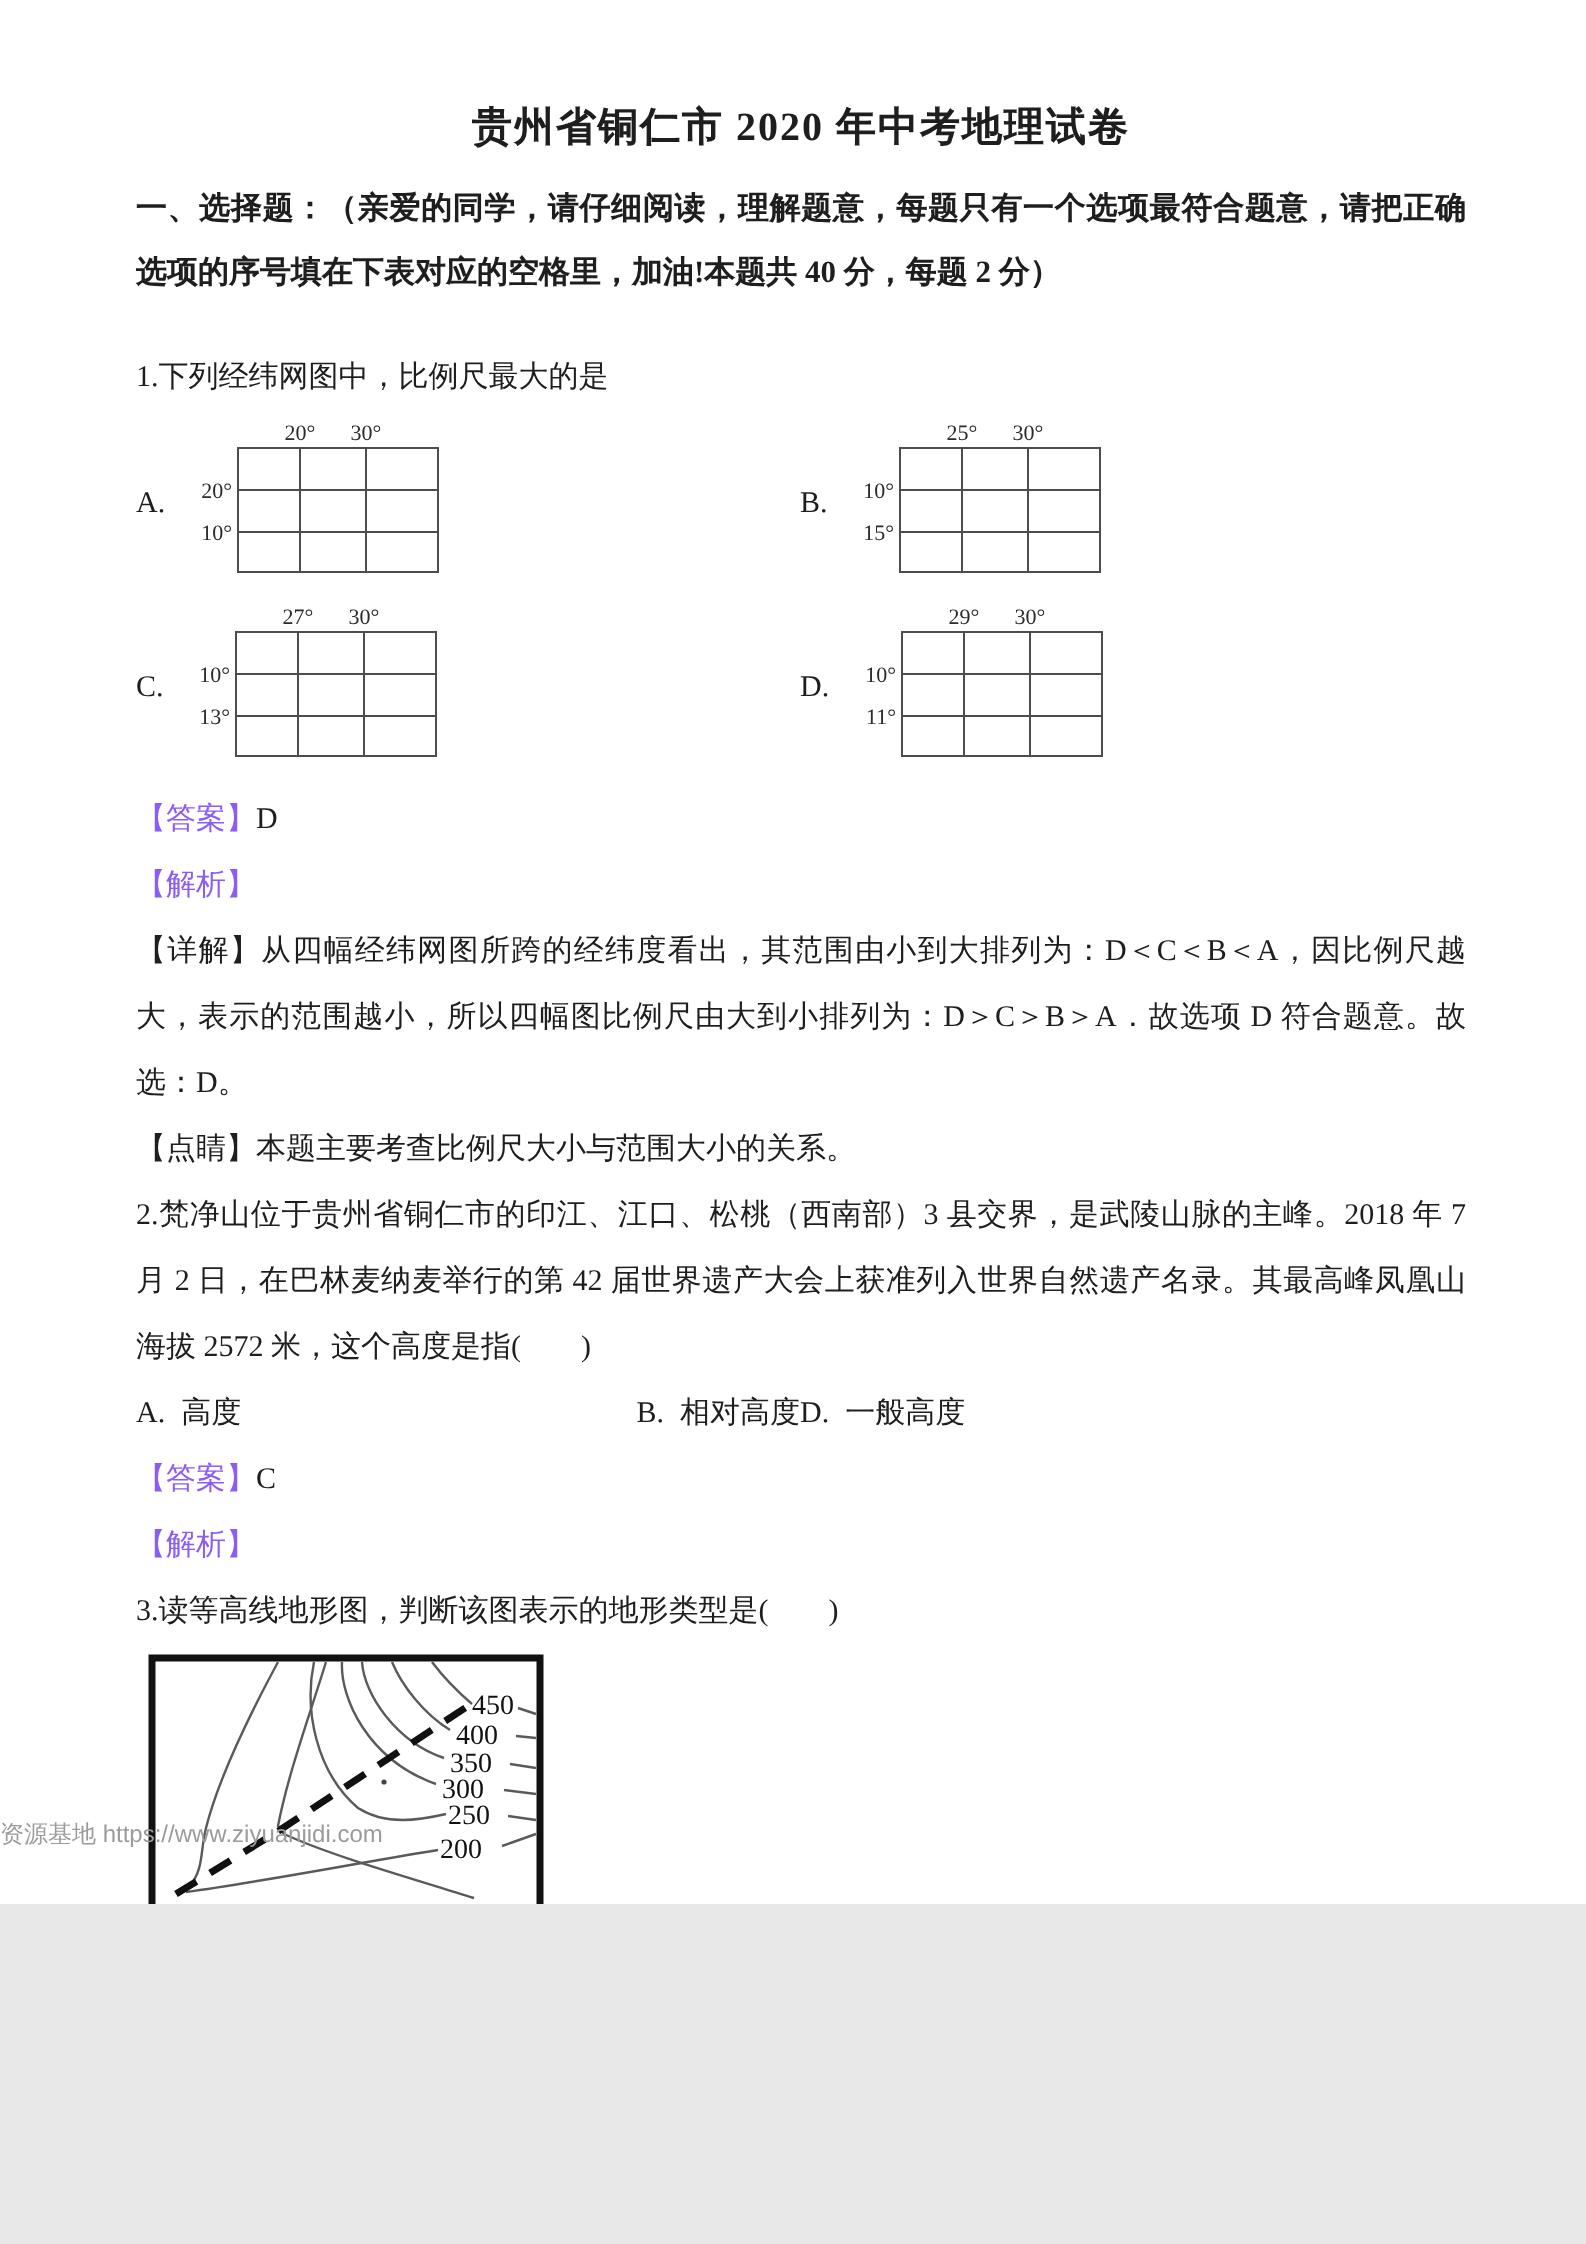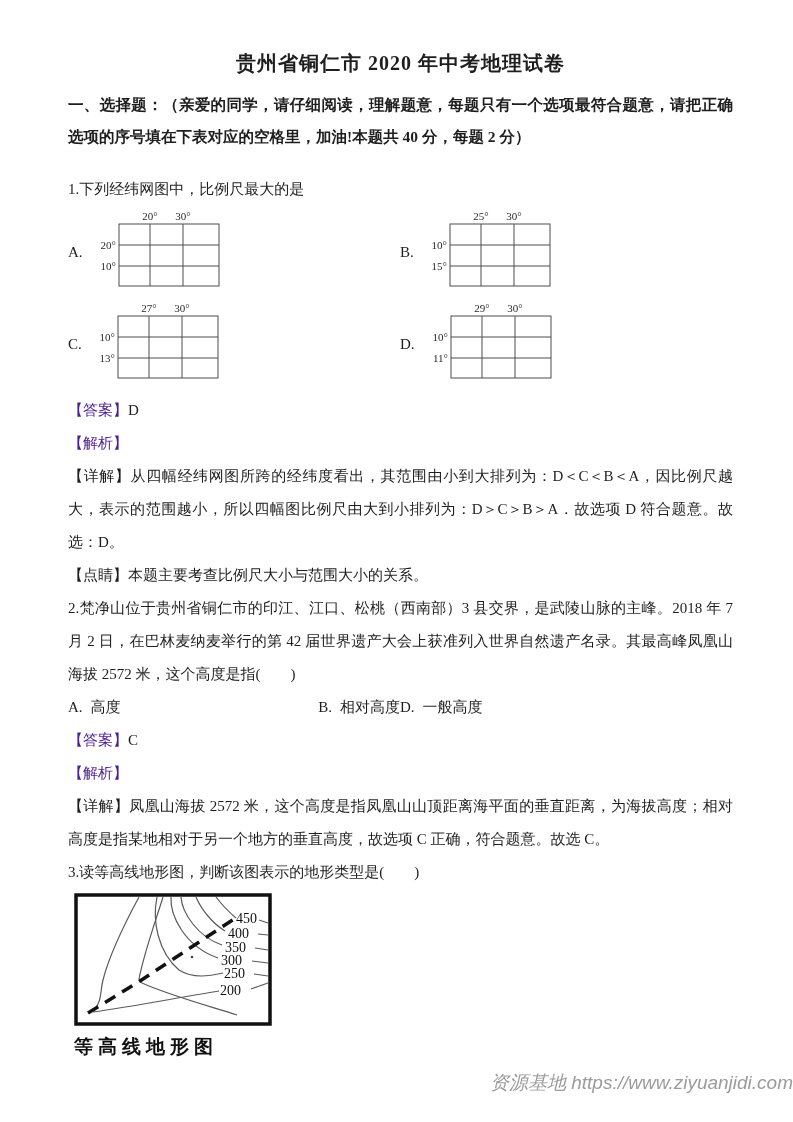--- a/index.html
+++ b/index.html
@@ -1,19 +1,19 @@
 <!DOCTYPE html>
 <html><head>
 <meta charset="utf-8">
 <style>
   * { margin:0; padding:0; box-sizing:border-box; }
   html,body { background:#e8e8e8; }
   .page {
     position:relative;
-    width:793px; height:1122px;
+    width:793px; height:952px;
     margin:0 auto;
     background:#ffffff;
     font-family:"Liberation Serif","DejaVu Serif",serif;
     color:#1e1e1e;
     padding:50px 60px 0 68px;
     overflow:hidden;
   }
   .title {
     font-size:20px; font-weight:bold; text-align:center;
     letter-spacing:1px; margin-bottom:12px;
@@ -28,43 +28,42 @@
   
   .grid-figures { margin:4px 0 8px 0; }
   .grid-row { display:flex; margin-bottom:12px; }
   .grid-cell { display:flex; align-items:center; width:332px; }
   .grid-cell .opt-letter { font-size:15px; margin-right:12px; margin-top:6px; }
   .latgrid text { font-size:11px; fill:#2b2b2b; font-family:"Liberation Serif","DejaVu Serif",serif; }
   .latgrid line, .latgrid rect { stroke:#4d4d4d; stroke-width:1; fill:none; }
 
   
   .ans-line { font-size:15px; line-height:2.2; }
-  .blue { color:#4c1d95; }
+  .blue { color:#8b5cf6; }
   .para { font-size:15px; line-height:2.2; text-align:justify; }
 
   
   .options-row { display:flex; font-size:15px; line-height:2.2; }
   .options-row .opt:nth-child(1){ width:166px; }
   .options-row .opt:nth-child(2){ width:166px;text-align:right; }
   .options-row .opt:nth-child(3){ width:161px; }
   .opt .k { margin-right:8px; }
 
   
   .contour-wrap { display:inline-block; margin:4px 0 0 6px; text-align:left; }
   .contour-svg text { font-size:14px; fill:#111; font-family:"Liberation Serif","DejaVu Serif",serif; }
   .contour-caption {
     font-size:19px; font-weight:bold; letter-spacing:5px;
     margin-top:4px; color:#111;
   }
 
   .footer {
     position:absolute; left:0; right:0; bottom:26px;
-    text-align:right; font-size:19px; color:#9b9b9b;
+    text-align:left; font-size:12px; color:#9b9b9b;
     font-family:"Liberation Sans","DejaVu Sans",sans-serif;
-    font-style:italic;
   }
 </style>
 </head>
 <body>
 
 <div class="page">
 
   <h1 class="title">贵州省铜仁市 2020 年中考地理试卷</h1>
 
   <p class="section-header">一、选择题：（亲爱的同学，请仔细阅读，理解题意，每题只有一个选项最符合题意，请把正确选项的序号填在下表对应的空格里，加油!本题共 40 分，每题 2 分）</p>
@@ -148,21 +147,20 @@
   <p class="q-text">2.梵净山位于贵州省铜仁市的印江、江口、松桃（西南部）3 县交界，是武陵山脉的主峰。2018 年 7 月 2 日，在巴林麦纳麦举行的第 42 届世界遗产大会上获准列入世界自然遗产名录。其最高峰凤凰山海拔 2572 米，这个高度是指(　　)</p>
 
   <div class="options-row">
     <span class="opt"><span class="k">A.</span><span>高度</span></span>
     <span class="opt"><span class="k">B.</span><span>相对高度</span></span>
     <span class="opt"><span class="k">D.</span><span>一般高度</span></span>
   </div>
 
   <p class="ans-line"><span class="blue">【答案】</span><span>C</span></p>
   <p class="ans-line"><span class="blue">【解析】</span></p>
-  <p class="para"><span>【详解】</span><span>凤凰山海拔 2572 米，这个高度是指凤凰山山顶距离海平面的垂直距离，为海拔高度；相对高度是指某地相对于另一个地方的垂直高度，故选项 C 正确，符合题意。故选 C。</span></p>
 
   <p class="q-text">3.读等高线地形图，判断该图表示的地形类型是(　　)</p>
 
   <div class="contour-wrap">
     <svg class="contour-svg" width="198" height="133" viewBox="0 0 198 133">
       <rect x="2" y="2" width="194" height="129" fill="#ffffff" stroke="#111" stroke-width="3.5"></rect>
       <g fill="none" stroke="#5a5a5a" stroke-width="1.2">
         <path d="M 65,4 C 51,30 35,63 29,87 C 26,99 28,107 21,116"></path>
         <path d="M 89,4 C 81,30 70,60 65,86 L 68,90 C 92,101 128,111 163,122"></path>
         <path d="M 107,4 C 108,20 124,44 148,52"></path>

